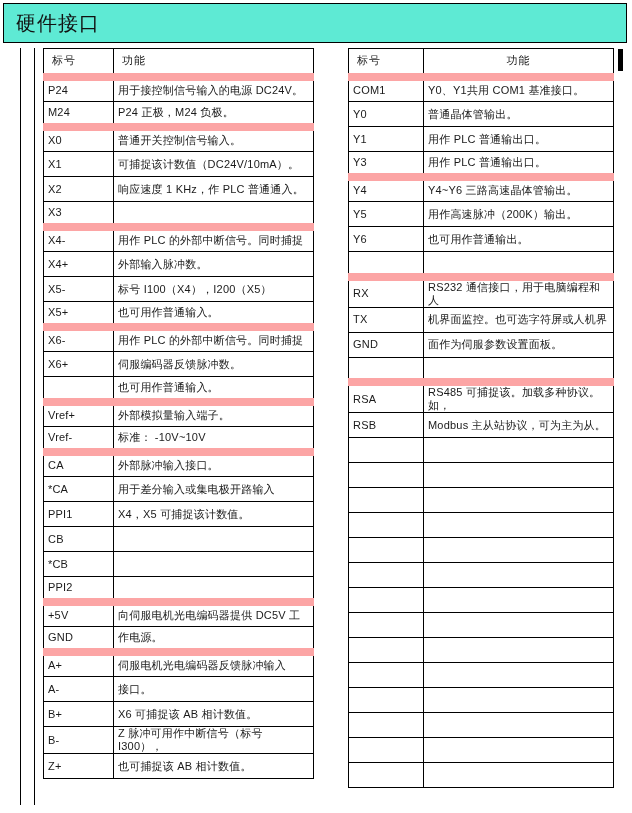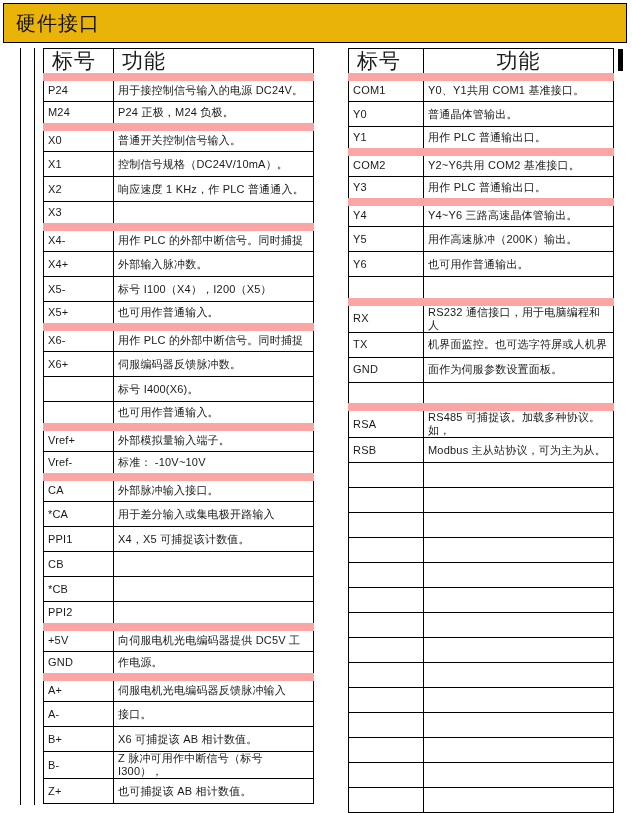--- a/index.html
+++ b/index.html
@@ -24,21 +24,21 @@
   }
 
   .title-box {
     position: absolute;
     left: 3px;
     top: 3px;
     width: 624px;
     height: 40px;
     border: 1px solid #000;
     box-sizing: border-box;
-    background: #eab308;
+    background: #5eead4;
   }
   .title-text {
     position: absolute;
     left: 12px;
     top: 6px;
     font-size: 20px;
     line-height: 26px;
     letter-spacing: 1px;
     color: #111;
     white-space: nowrap;
@@ -93,21 +93,21 @@
   #left-table col.c-code { width: 70px; }
   #left-table col.c-func { width: 200px; }
 
   
   #right-table { left: 348px; top: 48px; width: 265px; }
   #right-table col.c-code { width: 75px; }
   #right-table col.c-func { width: 190px; }
 
   .hdr td {
     height: 28px;
-    font-size: 21px;
+    font-size: 11px;
     letter-spacing: 1px;
   }
   .hdr .code-cell { text-align: left; padding-left: 8px; }
   .hdr .func-cell-left { text-align: left; padding-left: 8px; }
   .hdr .func-cell-center { text-align: center; }
 
   .code-cell {
     font-size: 13px;
     text-align: left;
     padding-left: 8px;
@@ -157,21 +157,21 @@
         <tr>
           <td class="code-cell">M24</td>
           <td class="func-cell">P24 正极，M24 负极。</td>
         </tr>
         <tr class="grp-top">
           <td class="code-cell">X0</td>
           <td class="func-cell">普通开关控制信号输入。</td>
         </tr>
         <tr>
           <td class="code-cell">X1</td>
-          <td class="func-cell">控制信号规格（DC24V/10mA）。</td>
+          <td class="func-cell">可捕捉该计数值（DC24V/10mA）。</td>
         </tr>
         <tr>
           <td class="code-cell">X2</td>
           <td class="func-cell">响应速度 1 KHz，作 PLC 普通通入。</td>
         </tr>
         <tr>
           <td class="code-cell">X3</td>
           <td class="func-cell"></td>
         </tr>
         <tr class="grp-top">
@@ -190,24 +190,20 @@
           <td class="code-cell">X5+</td>
           <td class="func-cell">也可用作普通输入。</td>
         </tr>
         <tr class="grp-top">
           <td class="code-cell">X6-</td>
           <td class="func-cell">用作 PLC 的外部中断信号。同时捕捉</td>
         </tr>
         <tr>
           <td class="code-cell">X6+</td>
           <td class="func-cell">伺服编码器反馈脉冲数。</td>
-        </tr>
-        <tr>
-          <td class="code-cell"></td>
-          <td class="func-cell">标号 I400(X6)。</td>
         </tr>
         <tr>
           <td class="code-cell"></td>
           <td class="func-cell">也可用作普通输入。</td>
         </tr>
         <tr class="grp-top">
           <td class="code-cell">Vref+</td>
           <td class="func-cell">外部模拟量输入端子。</td>
         </tr>
         <tr>
@@ -284,24 +280,20 @@
           <td class="func-cell">Y0、Y1共用 COM1 基准接口。</td>
         </tr>
         <tr>
           <td class="code-cell">Y0</td>
           <td class="func-cell">普通晶体管输出。</td>
         </tr>
         <tr>
           <td class="code-cell">Y1</td>
           <td class="func-cell">用作 PLC 普通输出口。</td>
         </tr>
-        <tr class="grp-top">
-          <td class="code-cell">COM2</td>
-          <td class="func-cell">Y2~Y6共用 COM2 基准接口。</td>
-        </tr>
         <tr>
           <td class="code-cell">Y3</td>
           <td class="func-cell">用作 PLC 普通输出口。</td>
         </tr>
         <tr class="grp-top">
           <td class="code-cell">Y4</td>
           <td class="func-cell">Y4~Y6 三路高速晶体管输出。</td>
         </tr>
         <tr>
           <td class="code-cell">Y5</td>

